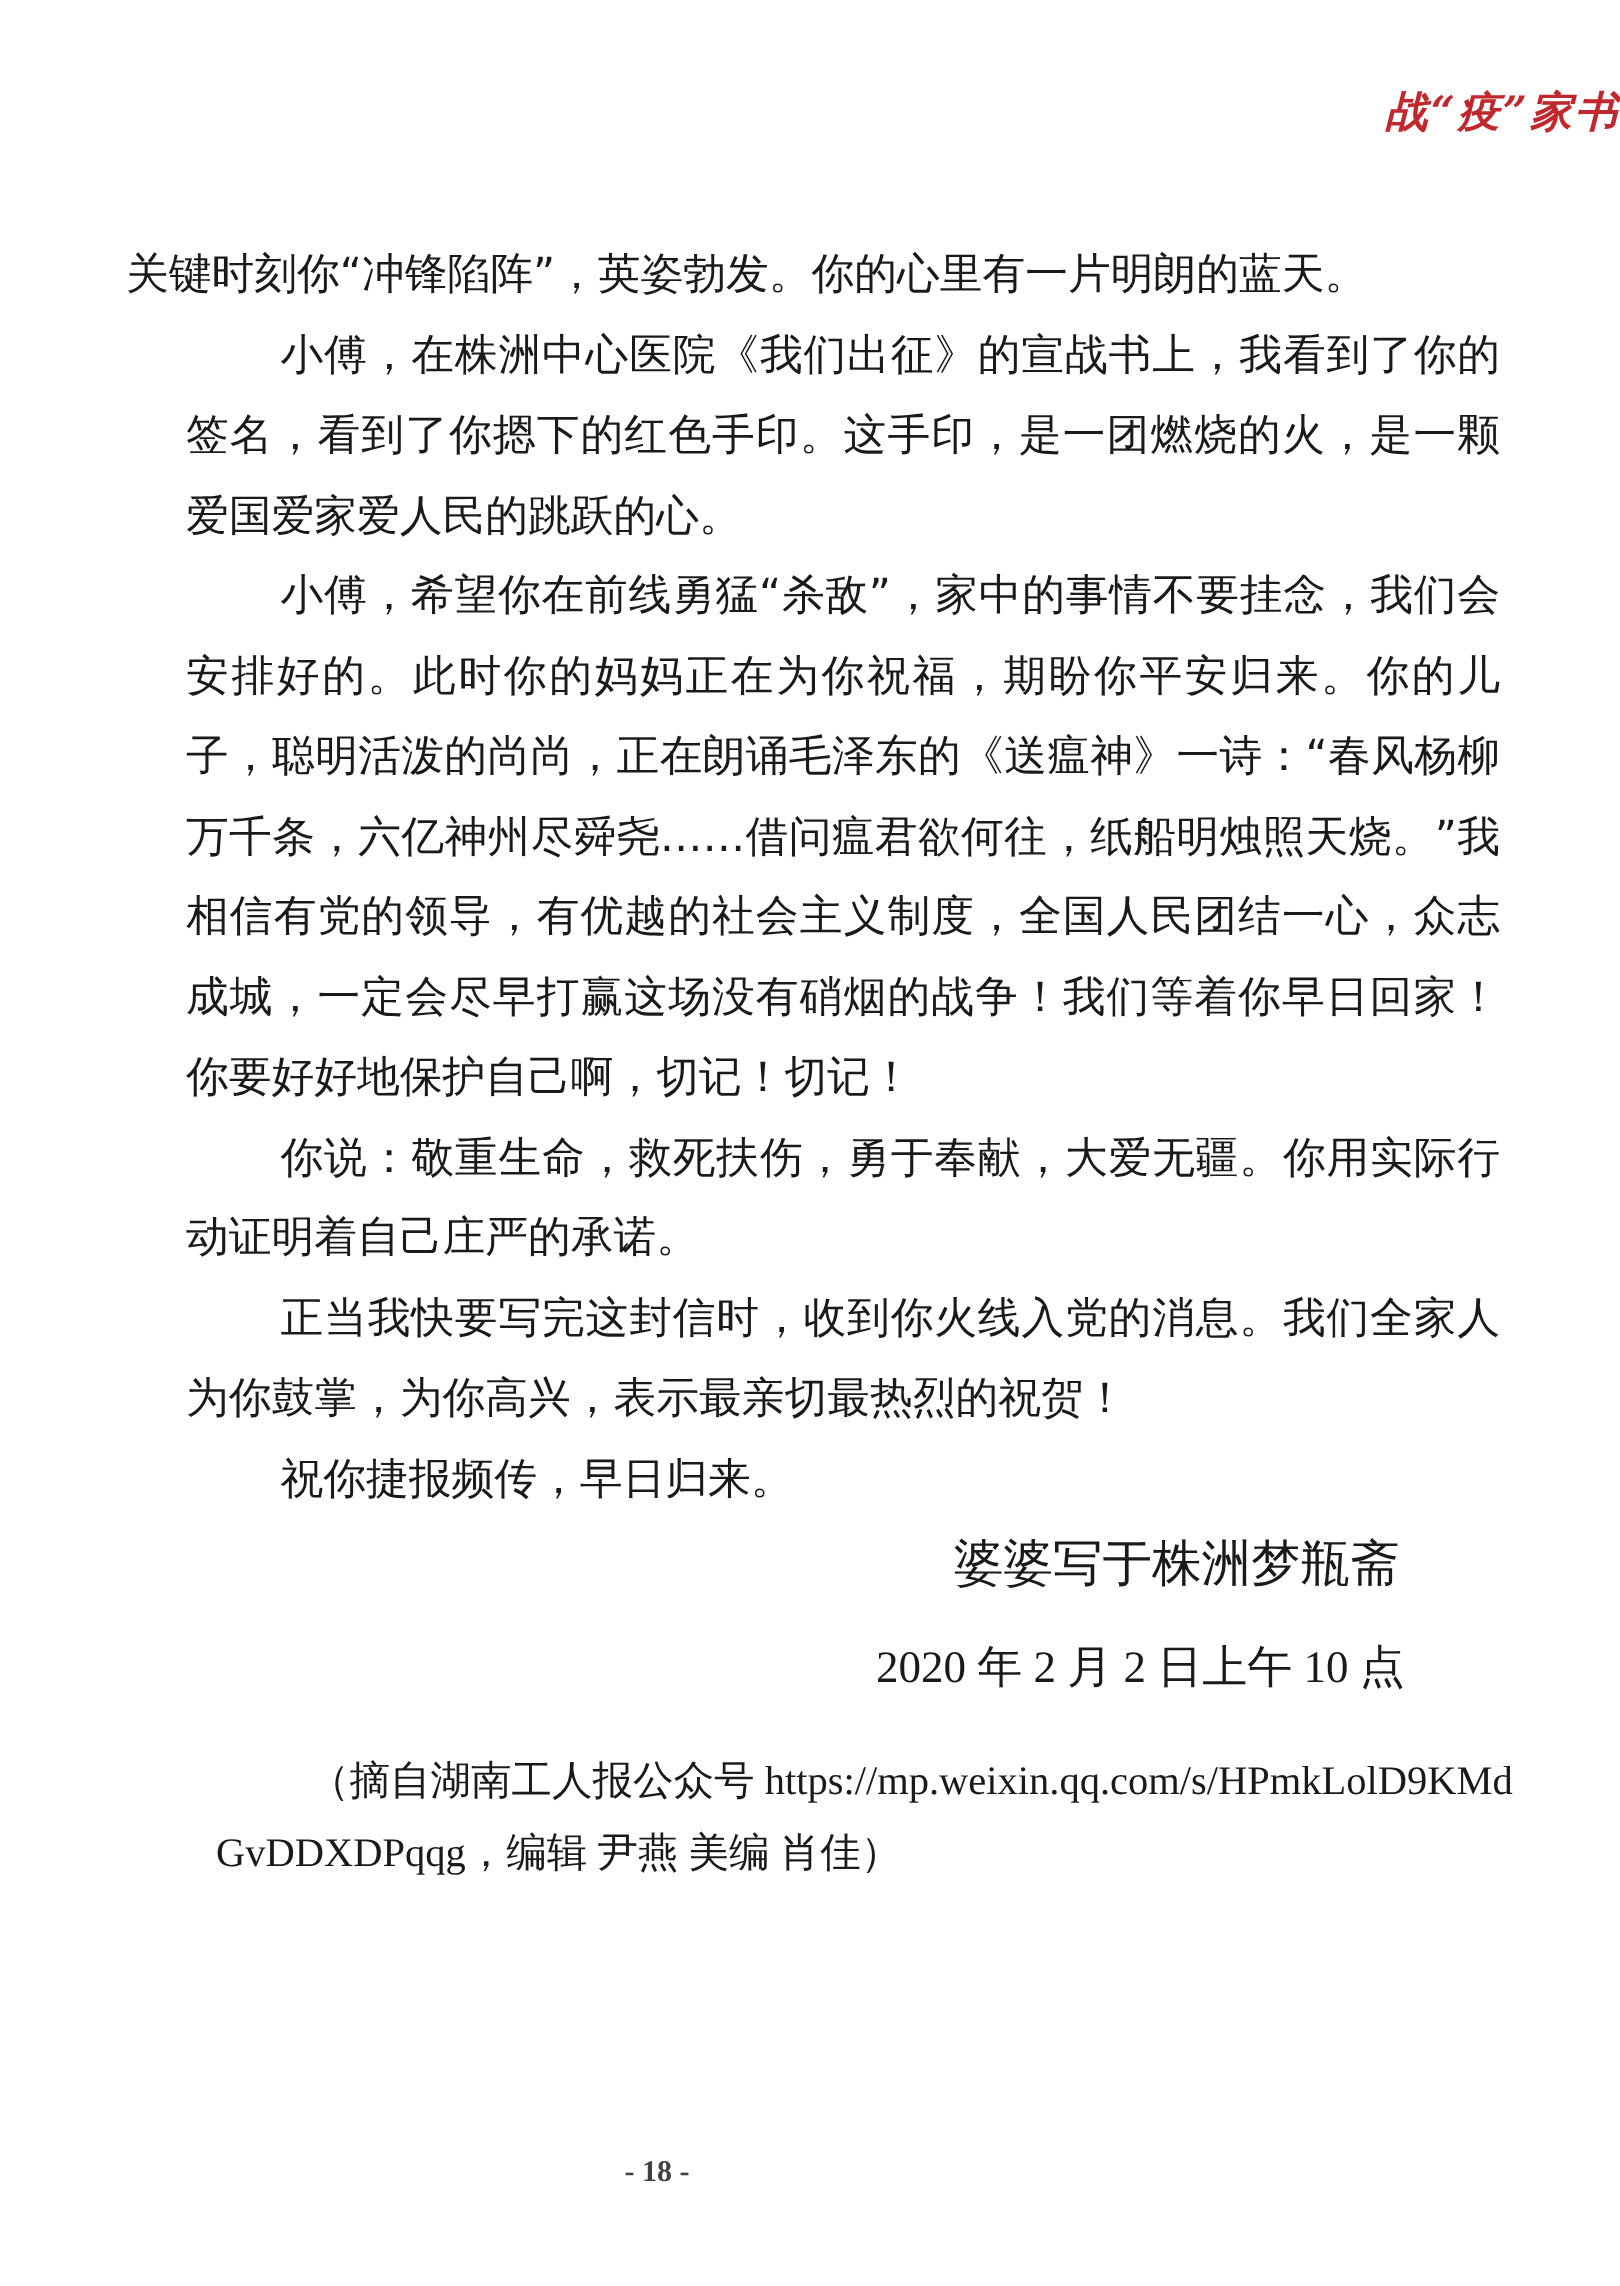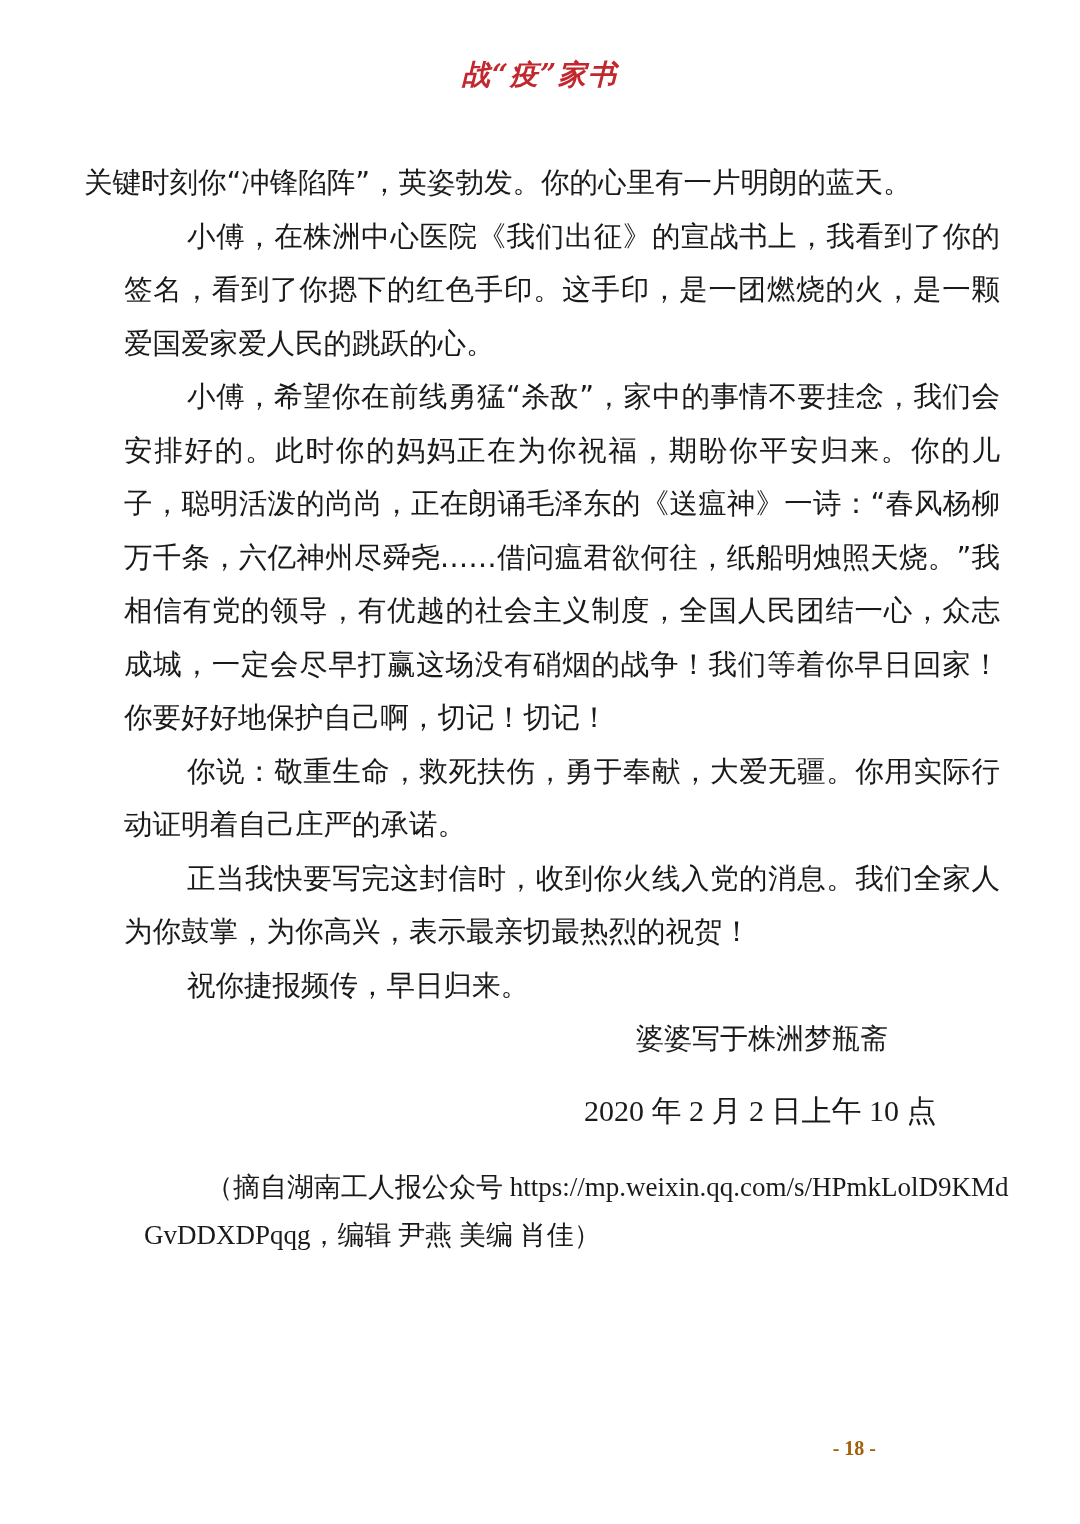--- a/index.html
+++ b/index.html
@@ -1,29 +1,29 @@
 <!DOCTYPE html>
 <html><head>
 <meta charset="utf-8">
 <style>
   html, body { margin: 0; padding: 0; background: #ffffff; }
   body { width: 1080px; height: 1524px; position: relative; overflow: hidden; }
-  .page-header { position: absolute; top: 58px; left: 0; width: 1080px; text-align: center; }
+  .page-header { position: absolute; top: 58px; left: 0; width: 1080px; text-align: right; }
   .header-title { font-family: "DejaVu Serif", serif; font-size: 28px; font-weight: bold; color: #c0282d; letter-spacing: 2px; font-style: italic; line-height: 34px; }
   .header-sub { font-family: "DejaVu Sans", sans-serif; font-size: 15px; color: #9a9a9a; line-height: 20px; letter-spacing: 1px; }
   .body-text { position: absolute; top: 156px; left: 84px; width: 916px; font-family: "DejaVu Sans", sans-serif; font-size: 28.5px; color: #1a1a1a; line-height: 53.5px; text-align: justify; }
   .para { margin: 0; }
   .indent { text-indent: 63px; margin-left: 40px; }
-  .sign { position: absolute; font-family: Liberation Sans, sans-serif; font-size: 28px; color: #1a1a1a; }
+  .sign { position: absolute; font-family: Liberation Sans, sans-serif; font-size: 33px; color: #1a1a1a; }
   .sign-name { top: 1020px; left: 636px; }
   .sign-date { top: 1074px; left: 584px; font-family: "Liberation Serif", "DejaVu Serif", serif; font-size: 30px; margin-top: 17px; }
   .source { position: absolute; top: 1163px; left: 84px; width: 916px; font-family: "Liberation Serif", "DejaVu Serif", serif; font-size: 27px; color: #1a1a1a; line-height: 48px; }
   .source .l1 { padding-left: 122px; white-space: nowrap; }
   .source .l2 { padding-left: 60px; white-space: nowrap; }
-  .page-number { position: absolute; top: 1437px; left: 0; width: 876px; text-align: right; font-family: "Liberation Serif", "DejaVu Serif", serif; font-weight: bold; font-size: 20px; color: #a16207; }
+  .page-number { position: absolute; top: 1437px; left: 0; width: 876px; text-align: center; font-family: "Liberation Serif", "DejaVu Serif", serif; font-weight: bold; font-size: 20px; color: #404040; }
 </style>
 </head>
 <body>
 
 <div class="page-header">
   <div class="header-title">战“疫”家书</div>
 </div>
 
 <div class="body-text">
   <p class="para">关键时刻你“冲锋陷阵”，英姿勃发。你的心里有一片明朗的蓝天。</p>

